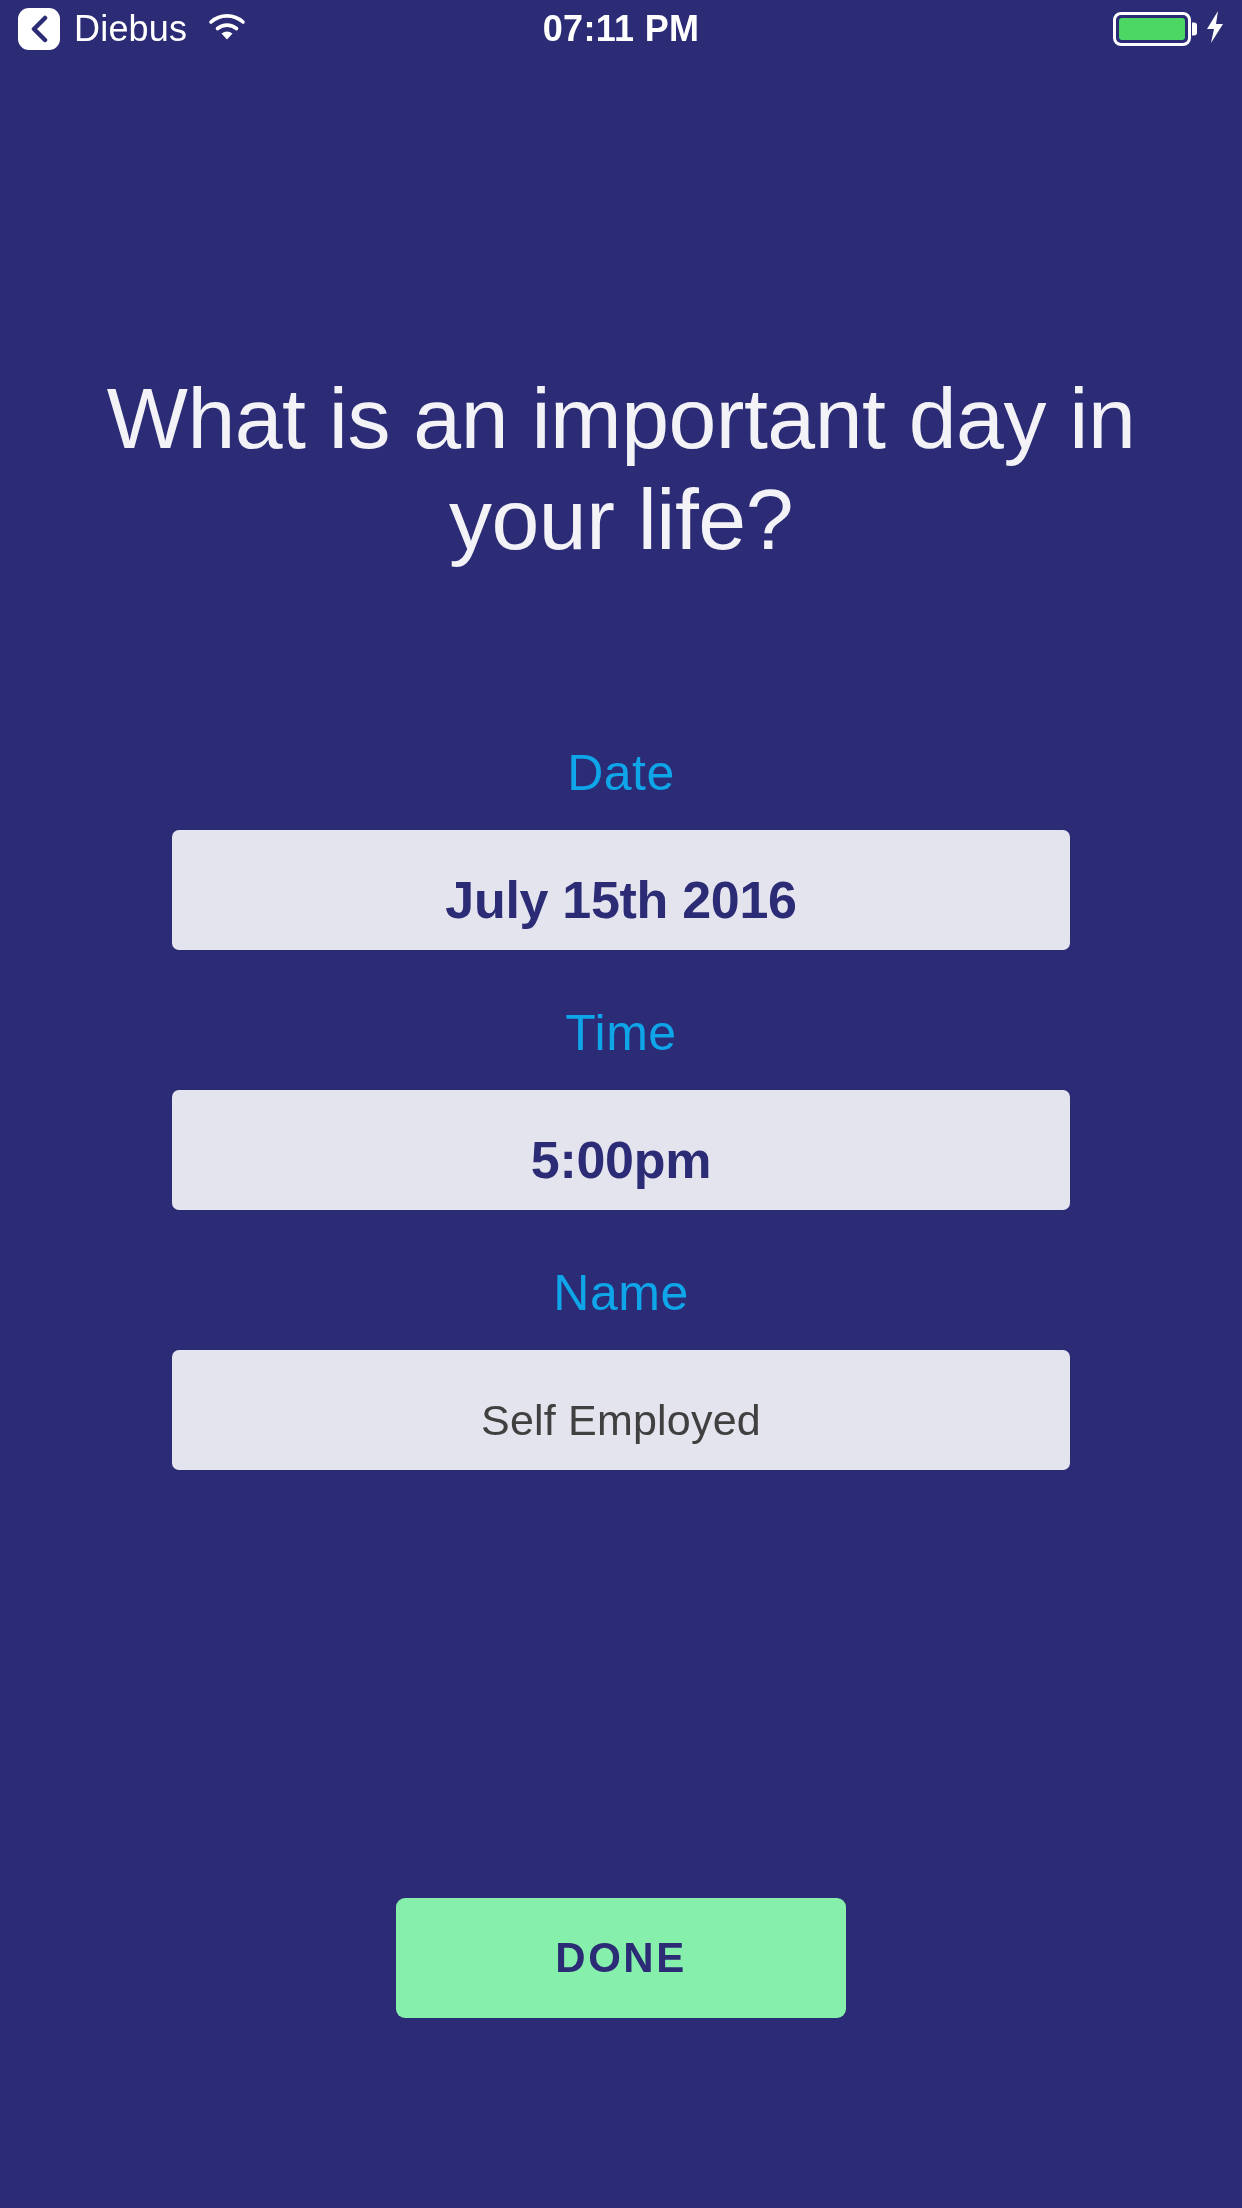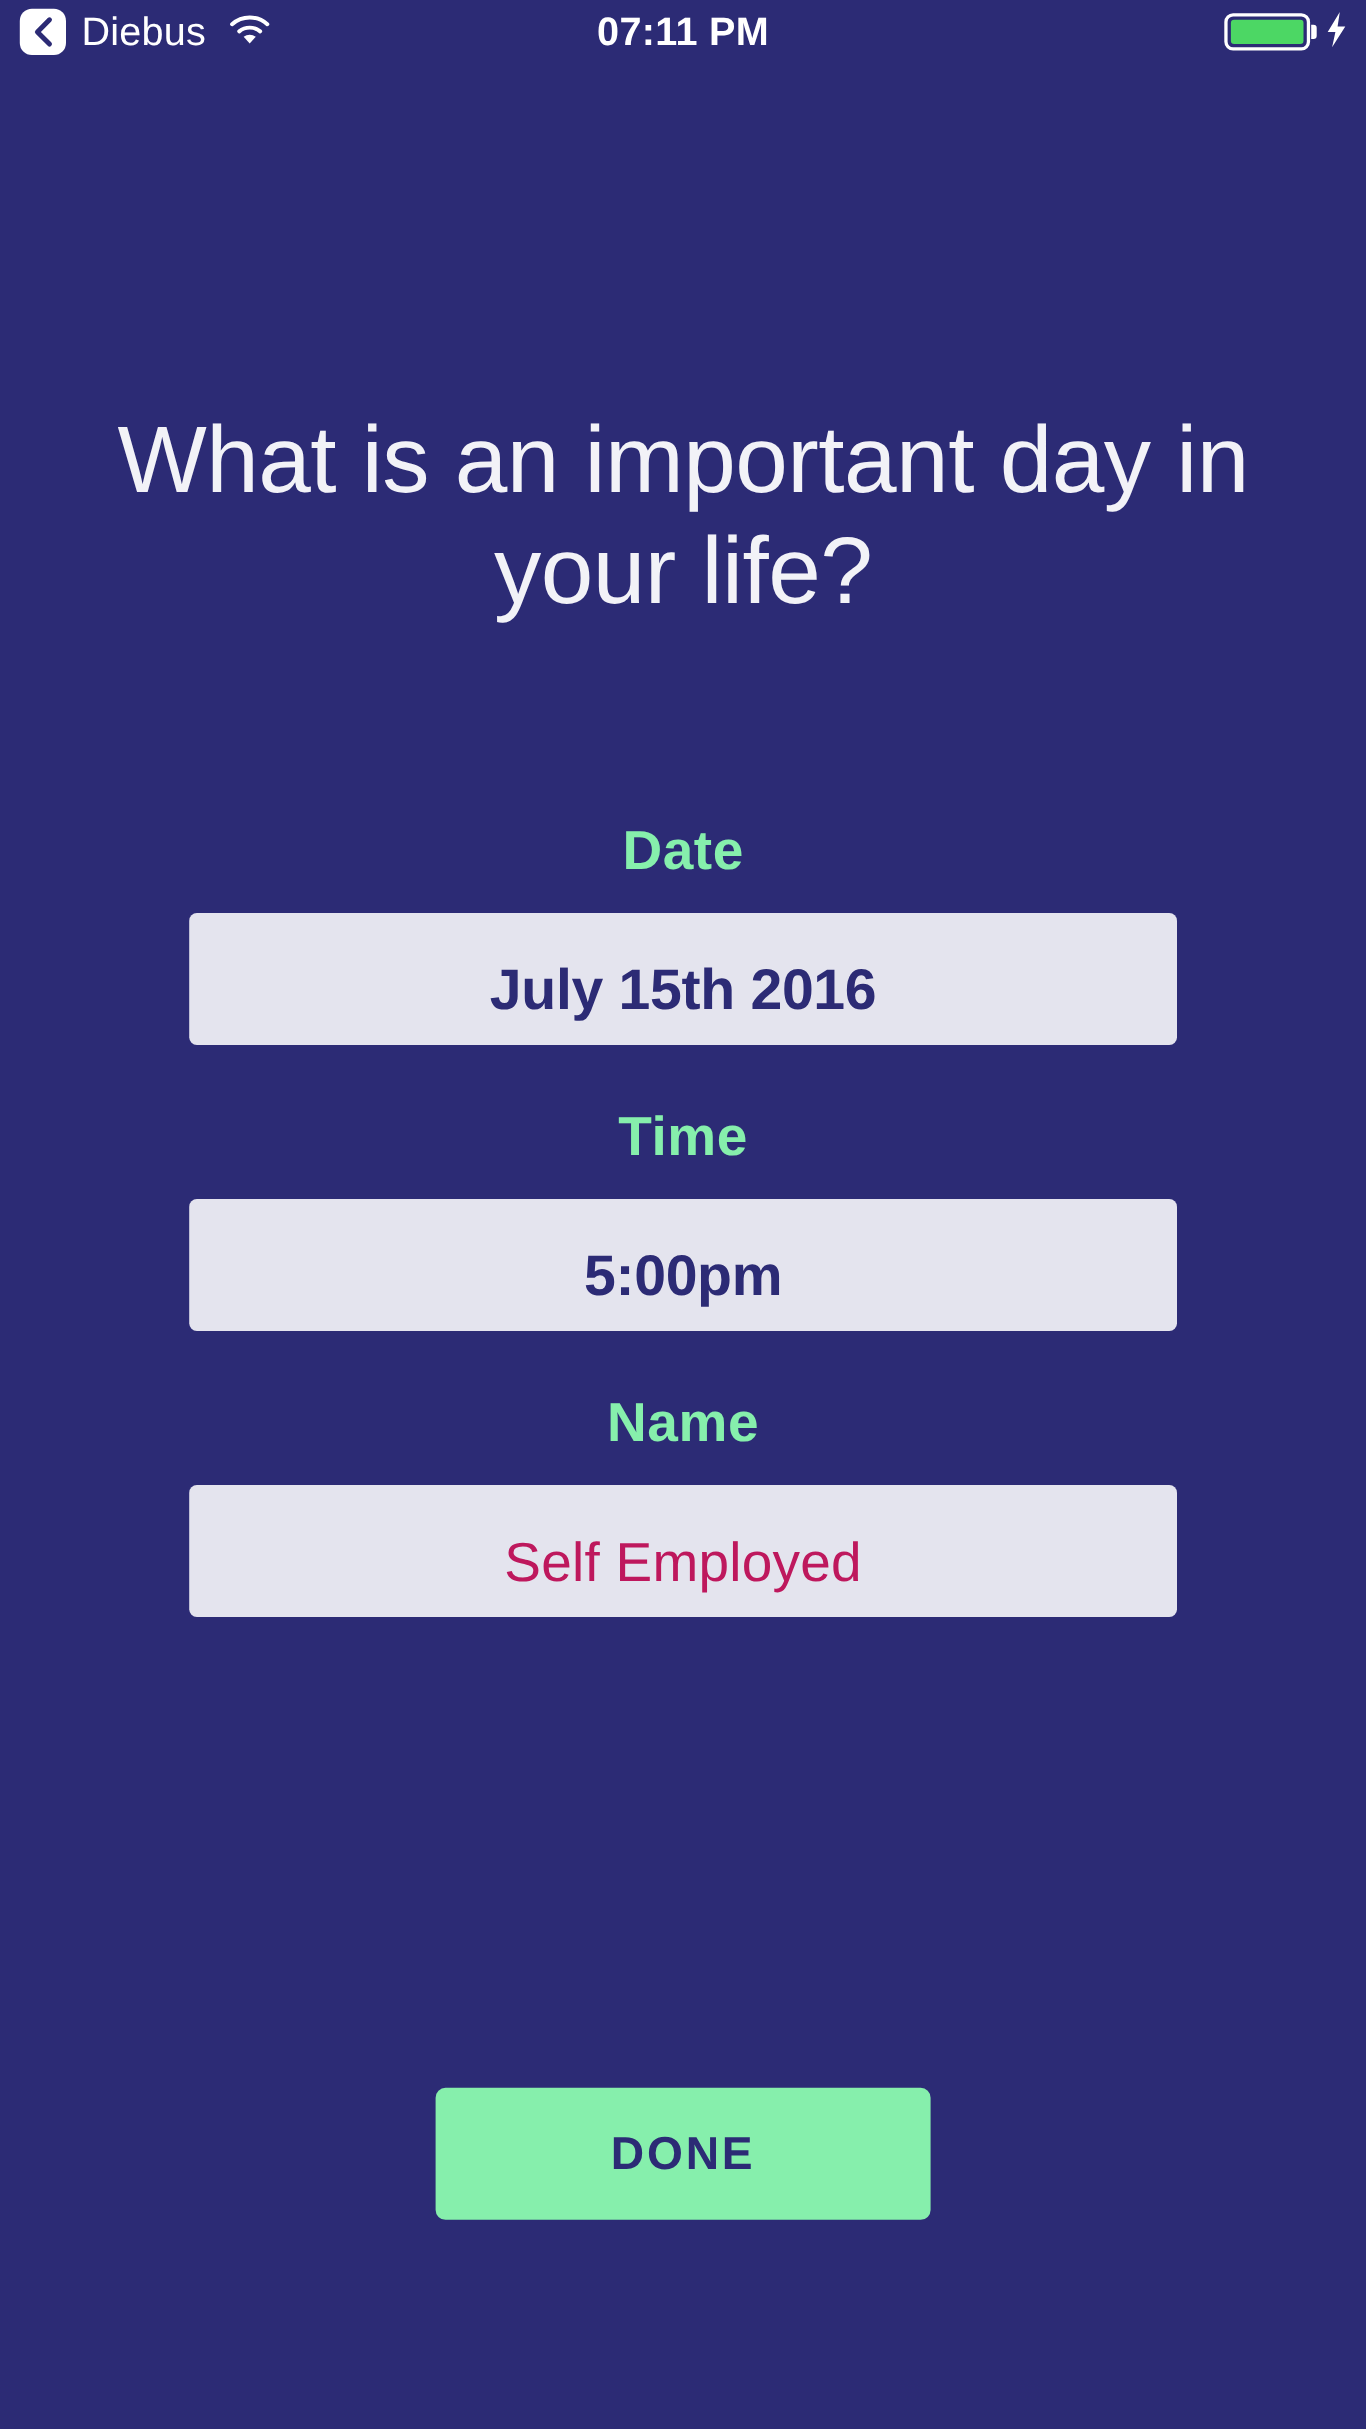--- a/index.html
+++ b/index.html
@@ -130,23 +130,23 @@
     position:absolute;
     top:690px; left:0;
     width:1242px;
   }
 
   .field-group { width:1242px; }
   .field-group + .field-group { margin-top:58px; }
 
   .field-label {
     text-align:center;
-    color:#86efac;
+    color:#0ea5e9;
     font-size:50px;
-    font-weight:700;
+    font-weight:400;
     line-height:1;
     letter-spacing:0.5px;
     margin-bottom:32px;
   }
 
   .field-box {
     width:898px;
     height:120px;
     margin:0 auto;
     background:#e4e4ee;
@@ -159,23 +159,23 @@
   .field-value {
     color:#2c2b75;
     font-size:52px;
     font-weight:700;
     line-height:1;
     letter-spacing:-0.3px;
     margin-top:20px;
   }
 
   .field-value.text-entry {
-    color:#be185d;
+    color:#404040;
     font-weight:400;
-    font-size:50px;
+    font-size:43px;
     letter-spacing:0.2px;
   }
 
   .done-button {
     position:absolute;
     left:396px;
     top:1840px;
     width:450px;
     height:120px;
     background:#86efac;

